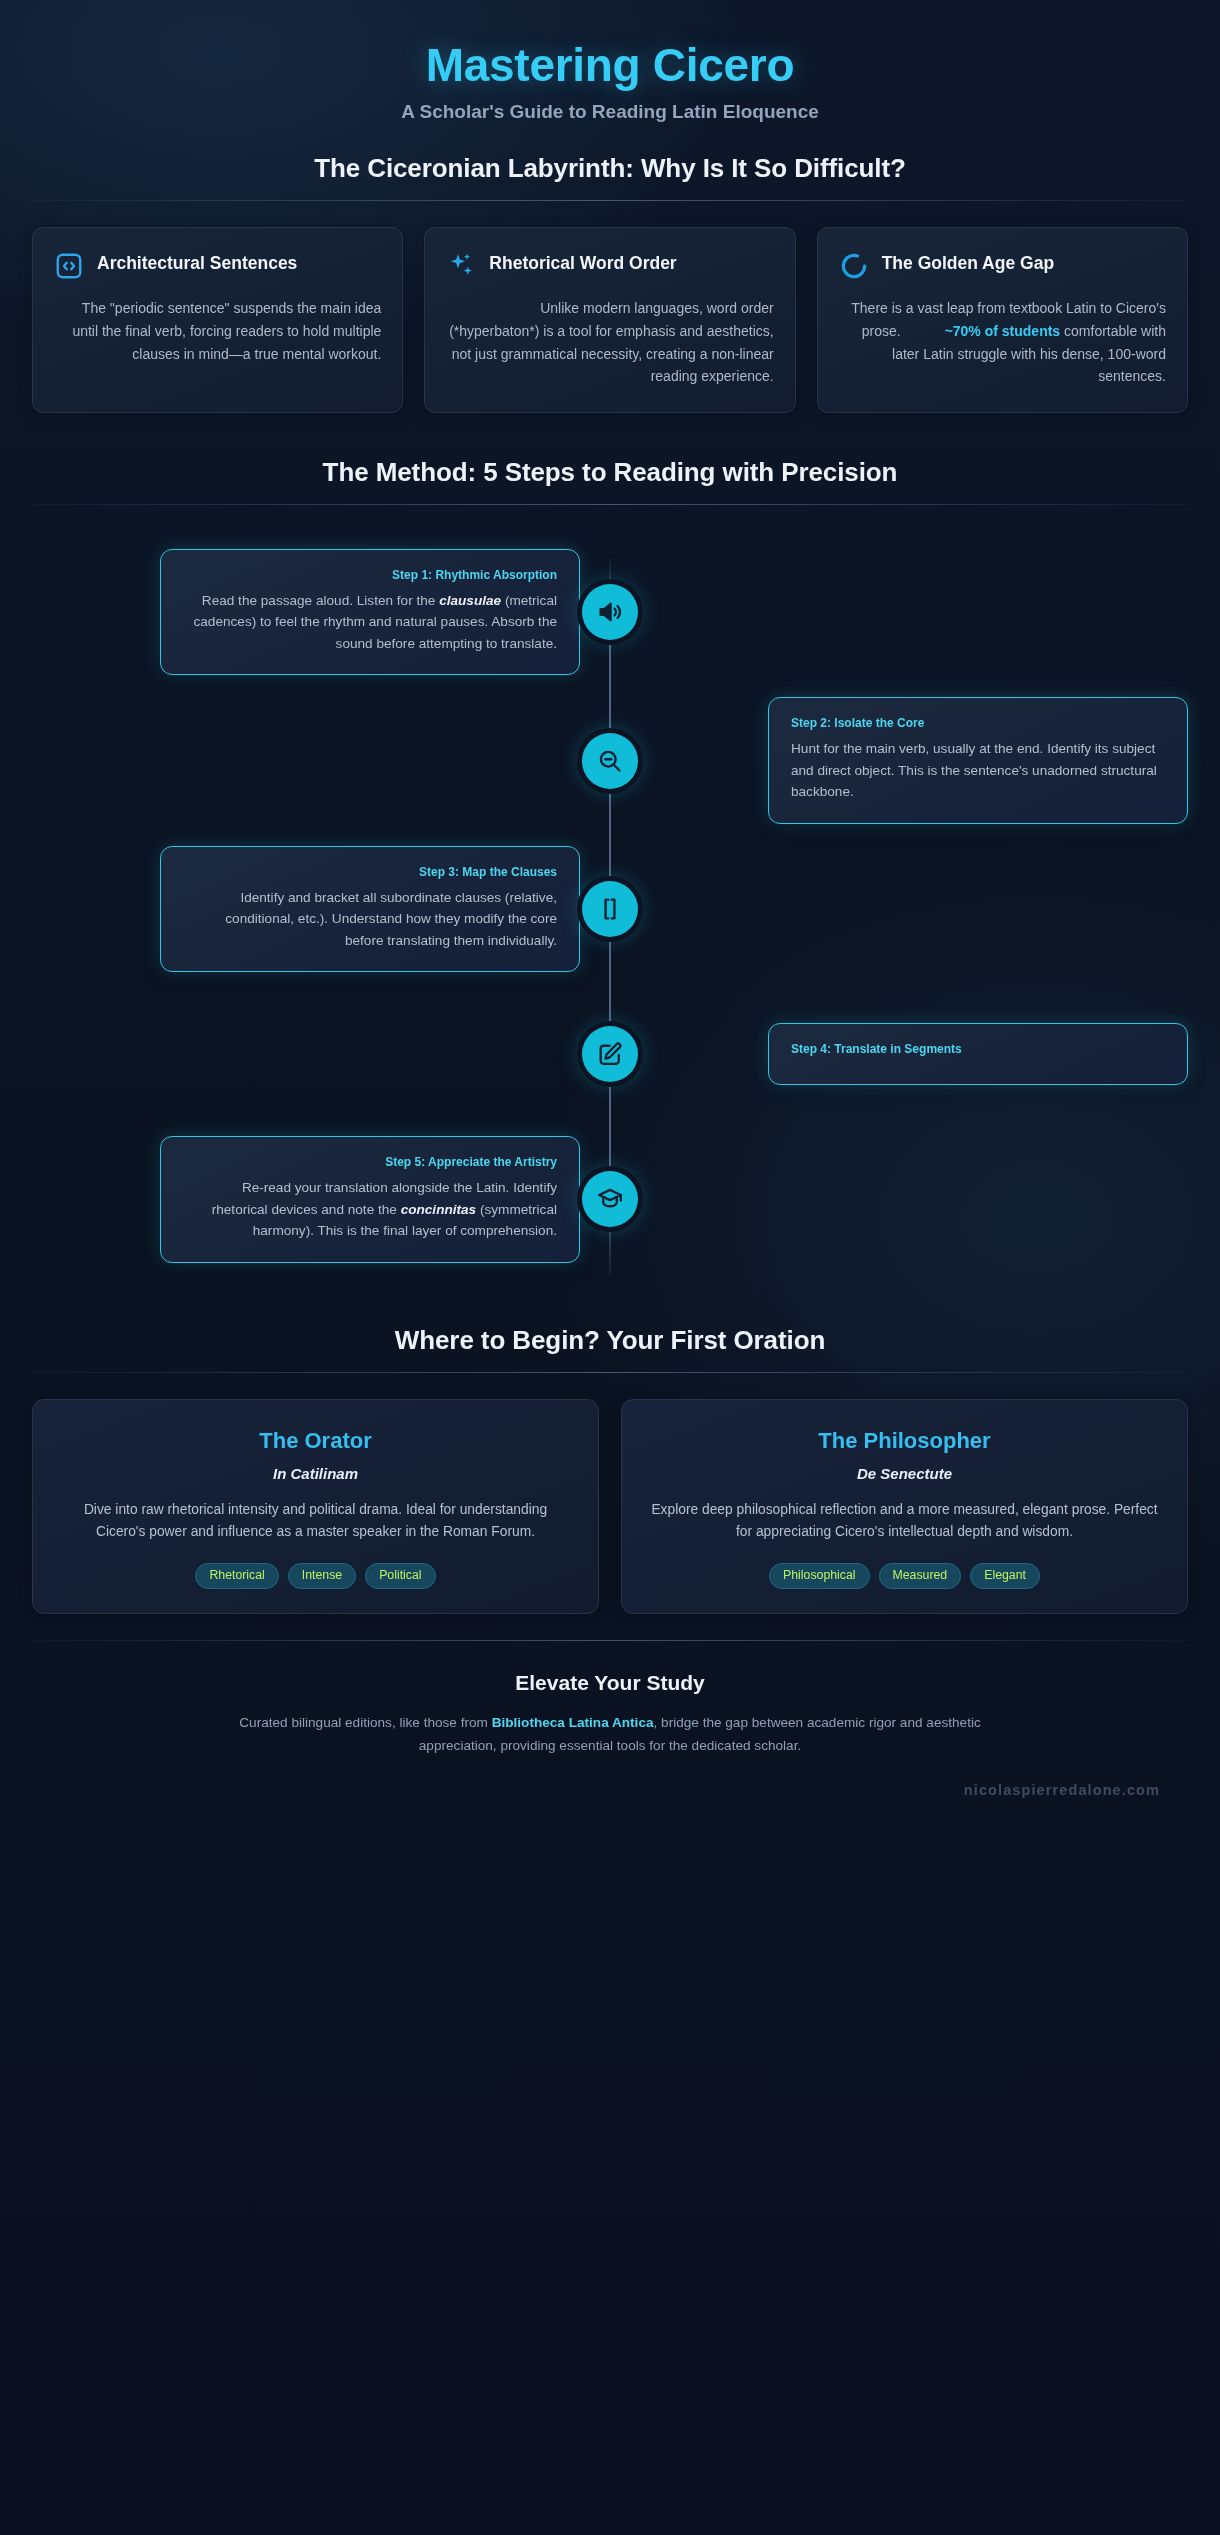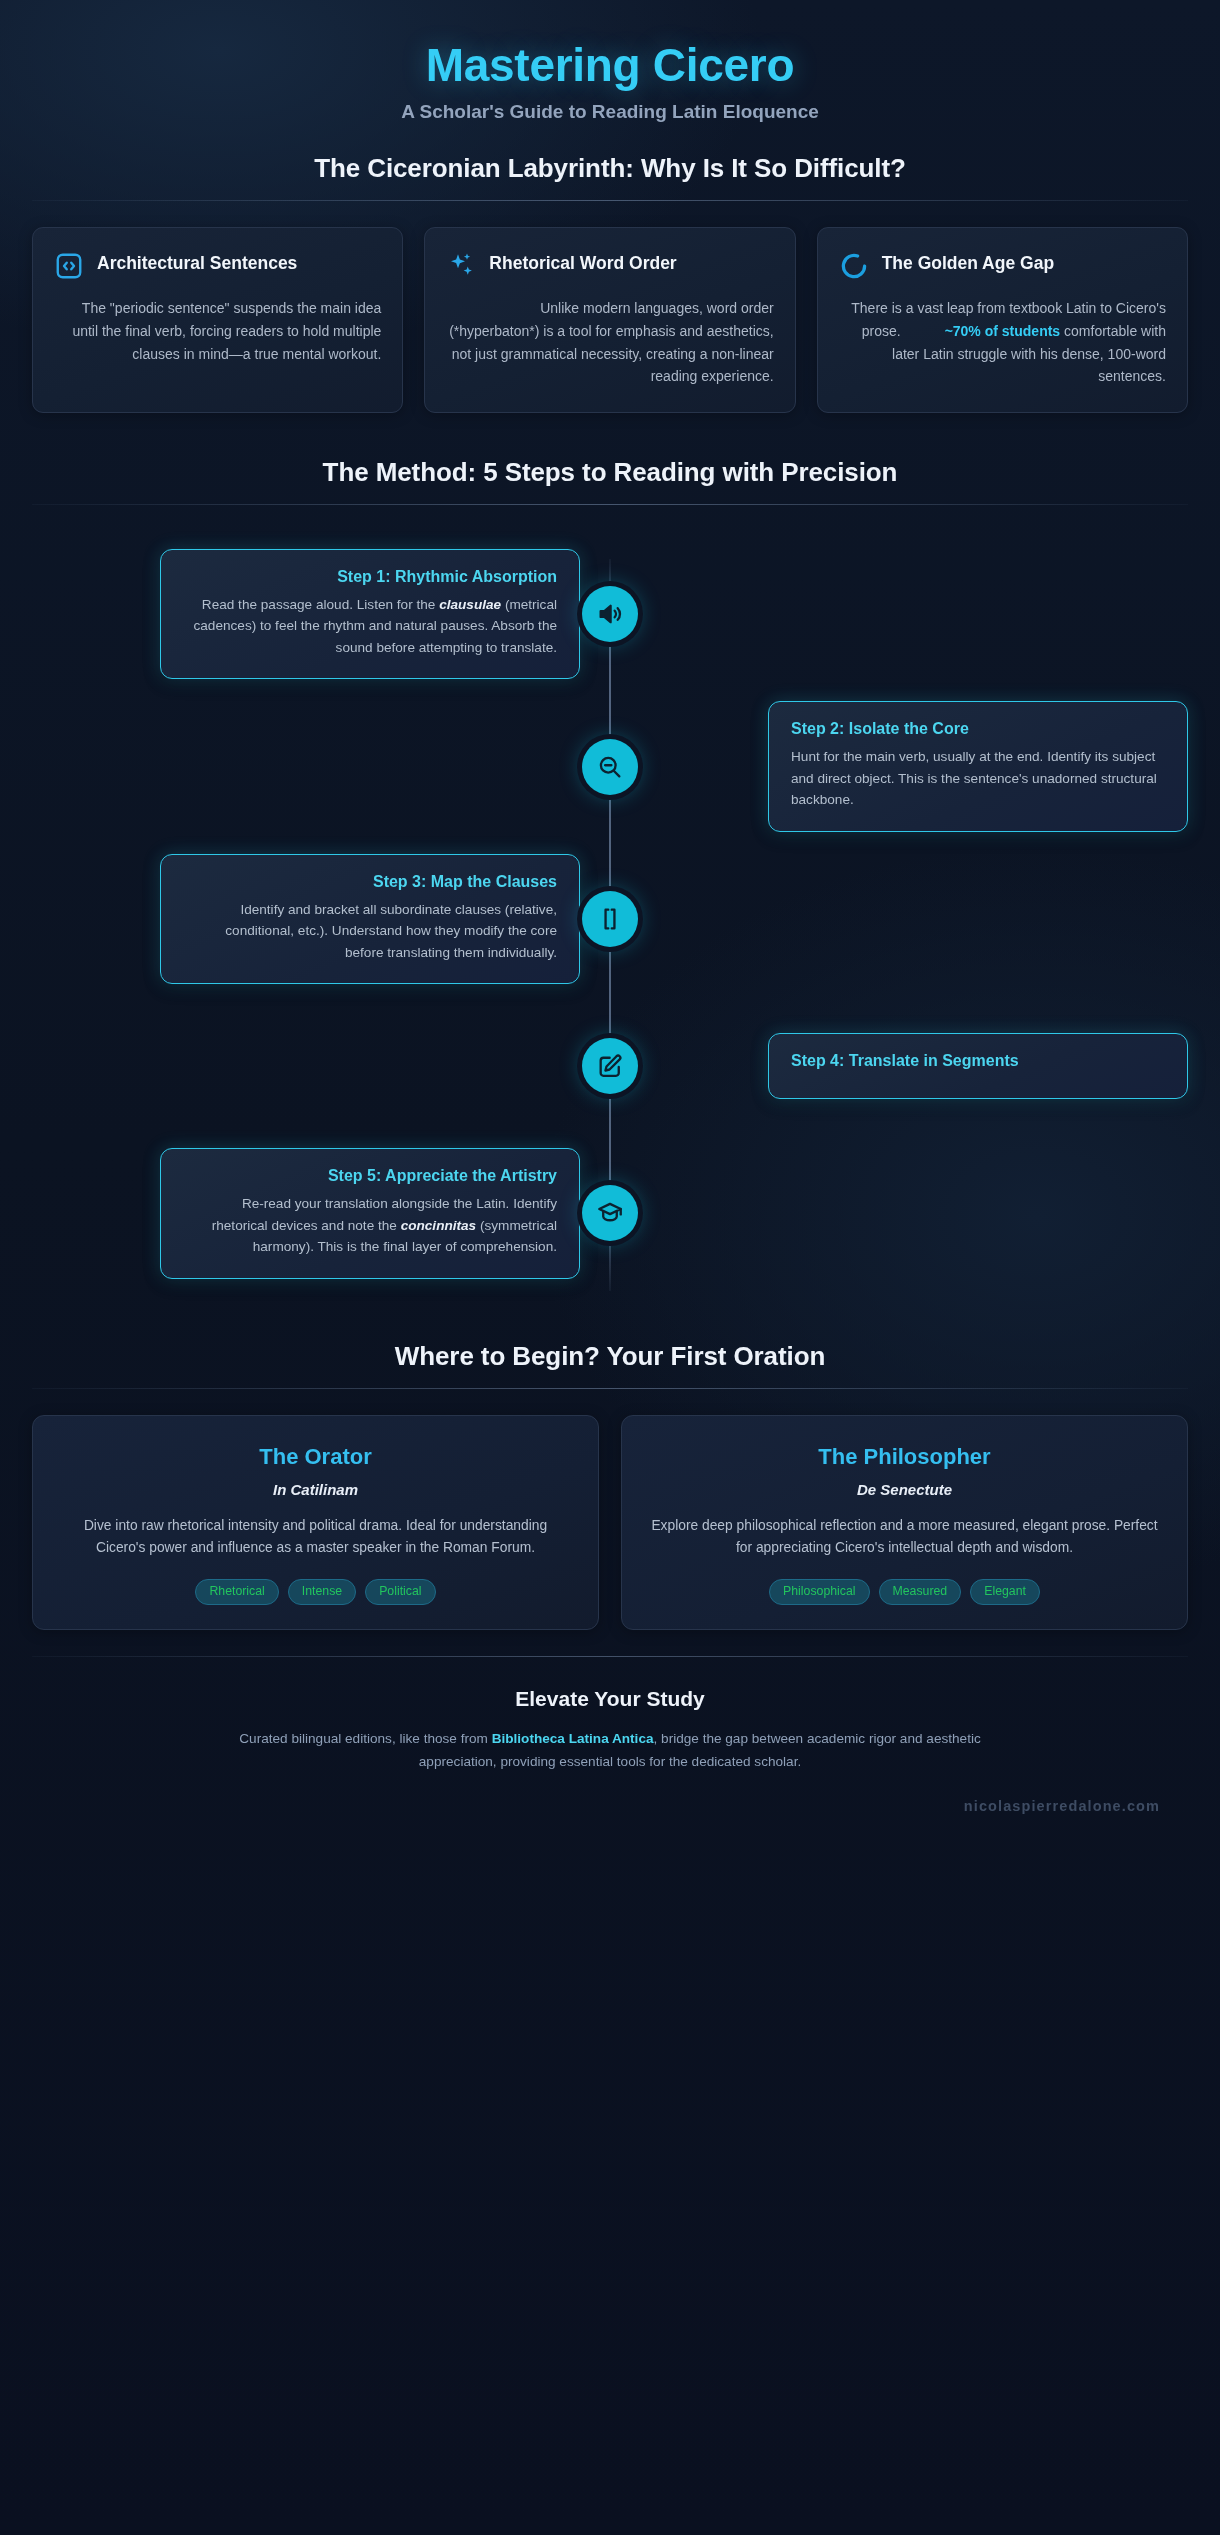--- a/index.html
+++ b/index.html
@@ -139,21 +139,21 @@
     width: 420px;
     background: linear-gradient(155deg, #1c2a3f 0%, #17233a 60%, #15203a 100%);
     border: 1.6px solid #2fc8e8;
     border-radius: 12px;
     padding: 18px 22px 20px;
     box-shadow: 0 0 18px rgba(47,200,232,0.22), 0 4px 16px rgba(0,0,0,0.35);
   }
   .tl-row.left .step-card { text-align: right; }
   .tl-row.right .step-card { text-align: left; }
   .step-title {
-    font-size: 16px;
+    font-size: 12px;
     font-weight: bold;
     color: #4cd6f0;
     margin-bottom: 8px;
   }
   .step-text {
     font-size: 13.6px;
     line-height: 1.58;
     color: #b3bfce;
   }
   .step-text b { color: #e9eff7; font-weight: bold; font-style: italic; }
@@ -207,21 +207,21 @@
     margin-bottom: 20px;
   }
   .tags {
     display: flex;
     gap: 9px;
     justify-content: center;
     flex-wrap: wrap;
   }
   .tag {
     font-size: 12.3px;
-    color: #22c55e;
+    color: #bef264;
     background: #16475c;
     border: 1px solid #1d6a88;
     border-radius: 999px;
     padding: 5px 13px;
     line-height: 1.1;
   }
 
   
   .footer-wrap { padding: 0 32px; margin-top: 26px; }
   .footer-rule {

